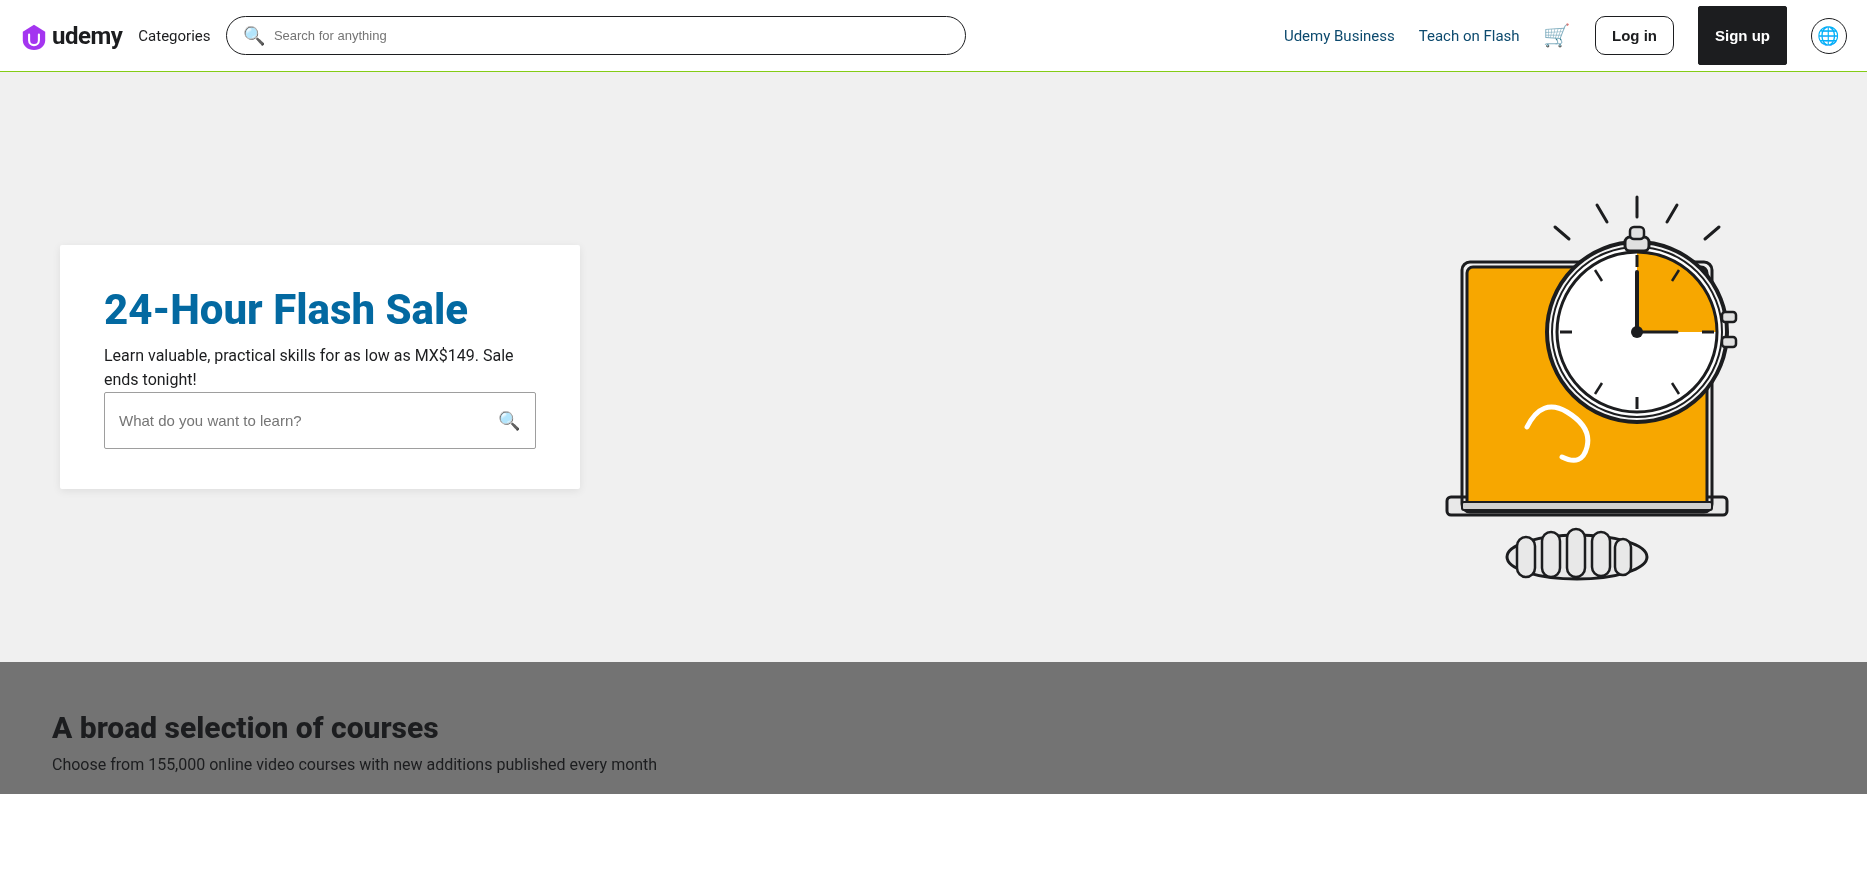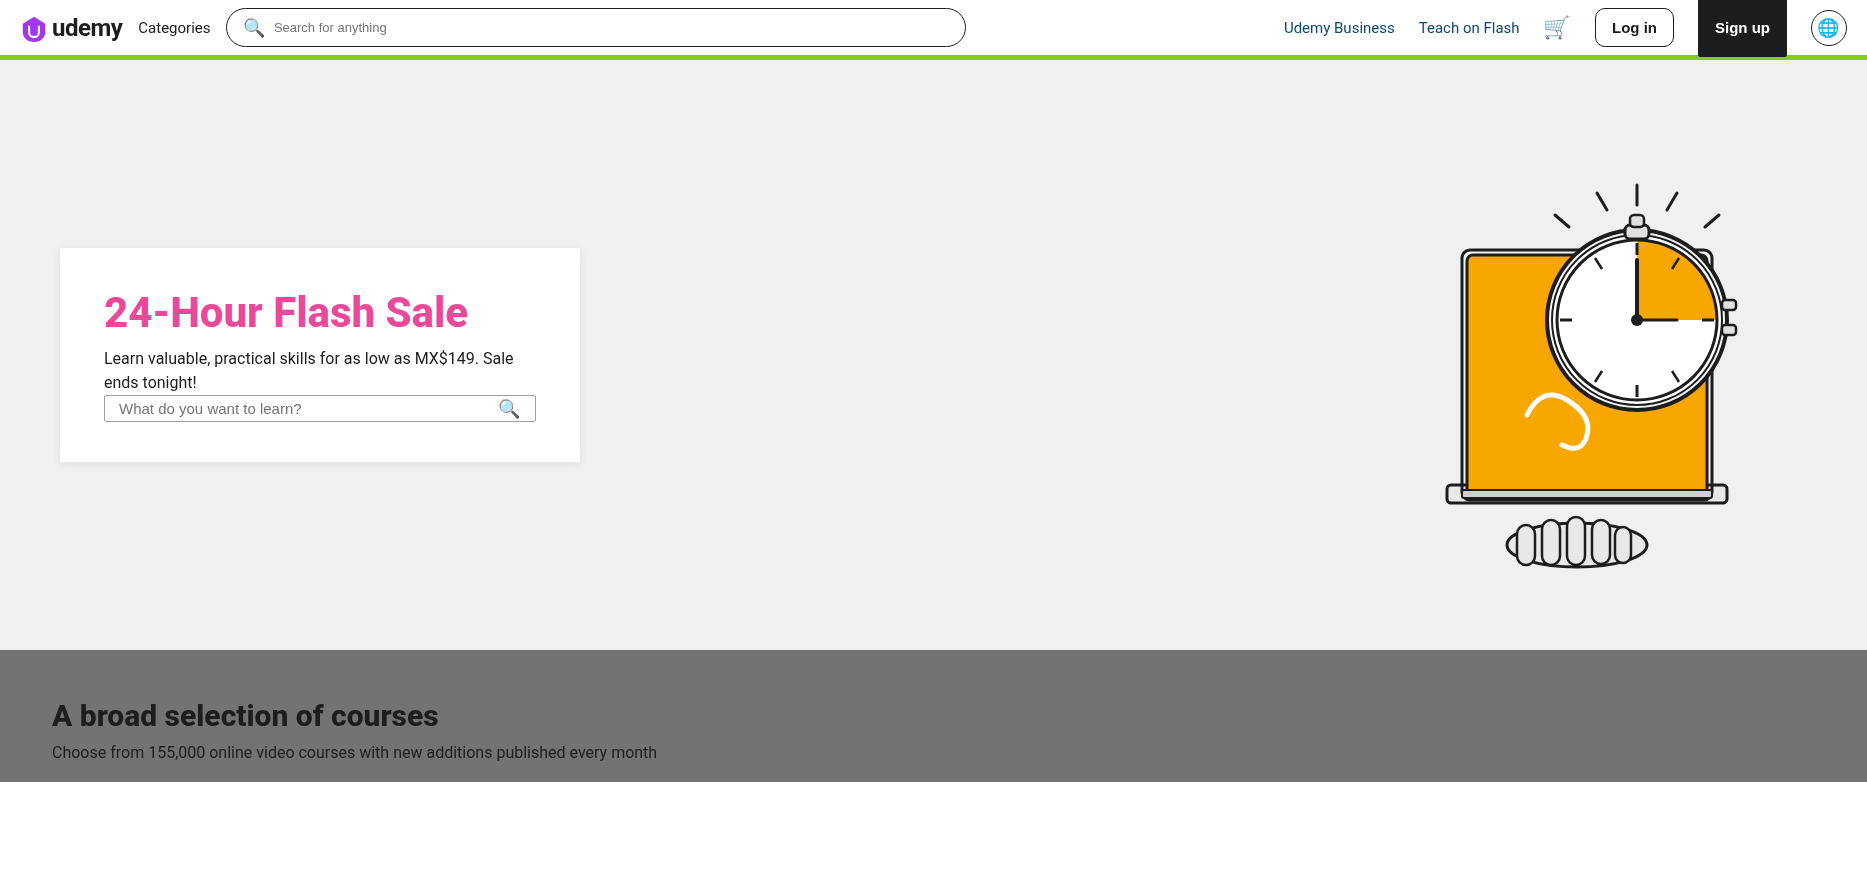--- a/index.html
+++ b/index.html
@@ -3,23 +3,23 @@
   <meta charset="utf-8">
   <style>
     * { margin: 0; padding: 0; box-sizing: border-box; }
     body { font-family: -apple-system, BlinkMacSystemFont, 'Segoe UI', Roboto, sans-serif; background: #fff; }
 
     
     .navbar {
       display: flex;
       align-items: center;
       padding: 0 20px;
-      height: 60px;
-      background: #fff;
-      border-bottom: 5px solid #84cc16;
+      height: 72px;
+      background: #fff;
+      border-bottom: 1px solid #84cc16;
       gap: 16px;
       position: relative;
       z-index: 10;
     }
     .logo {
       display: flex;
       align-items: center;
       gap: 4px;
       cursor: pointer;
       flex-shrink: 0;
@@ -136,35 +136,35 @@
       border-radius: 2px;
       padding: 40px 44px;
       max-width: 520px;
       box-shadow: 0 2px 8px rgba(0,0,0,0.08);
       z-index: 2;
       position: relative;
     }
     .hero-title {
       font-size: 42px;
       font-weight: 800;
-      color: #ec4899;
+      color: #0369a1;
       line-height: 1.2;
       margin-bottom: 8px;
     }
     .hero-subtitle {
       font-size: 16px;
       color: #1c1d1f;
       line-height: 1.5;
     }
     .hero-search-wrapper {
       display: flex;
       align-items: center;
       border: 1.5px solid #9e9e9e;
       border-radius: 2px;
-      padding: 2px 14px;
+      padding: 17px 14px;
       background: #fff;
       gap: 10px;
     }
     .hero-search-wrapper input {
       border: none;
       outline: none;
       font-size: 15px;
       color: #6a6f73;
       width: 100%;
       background: transparent;

